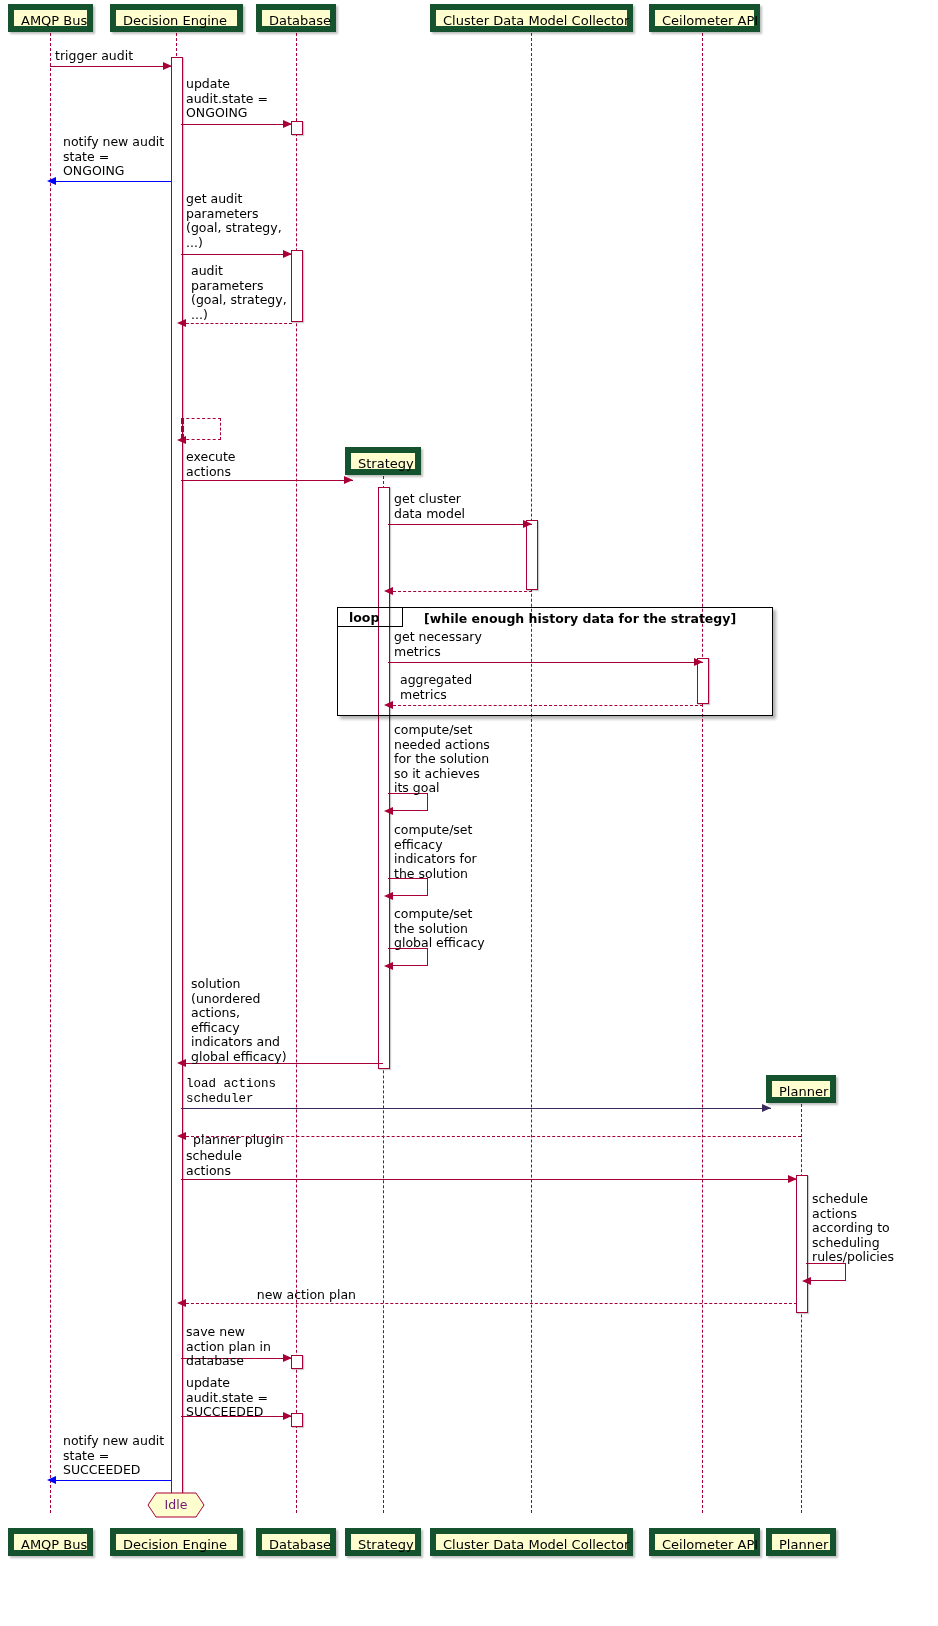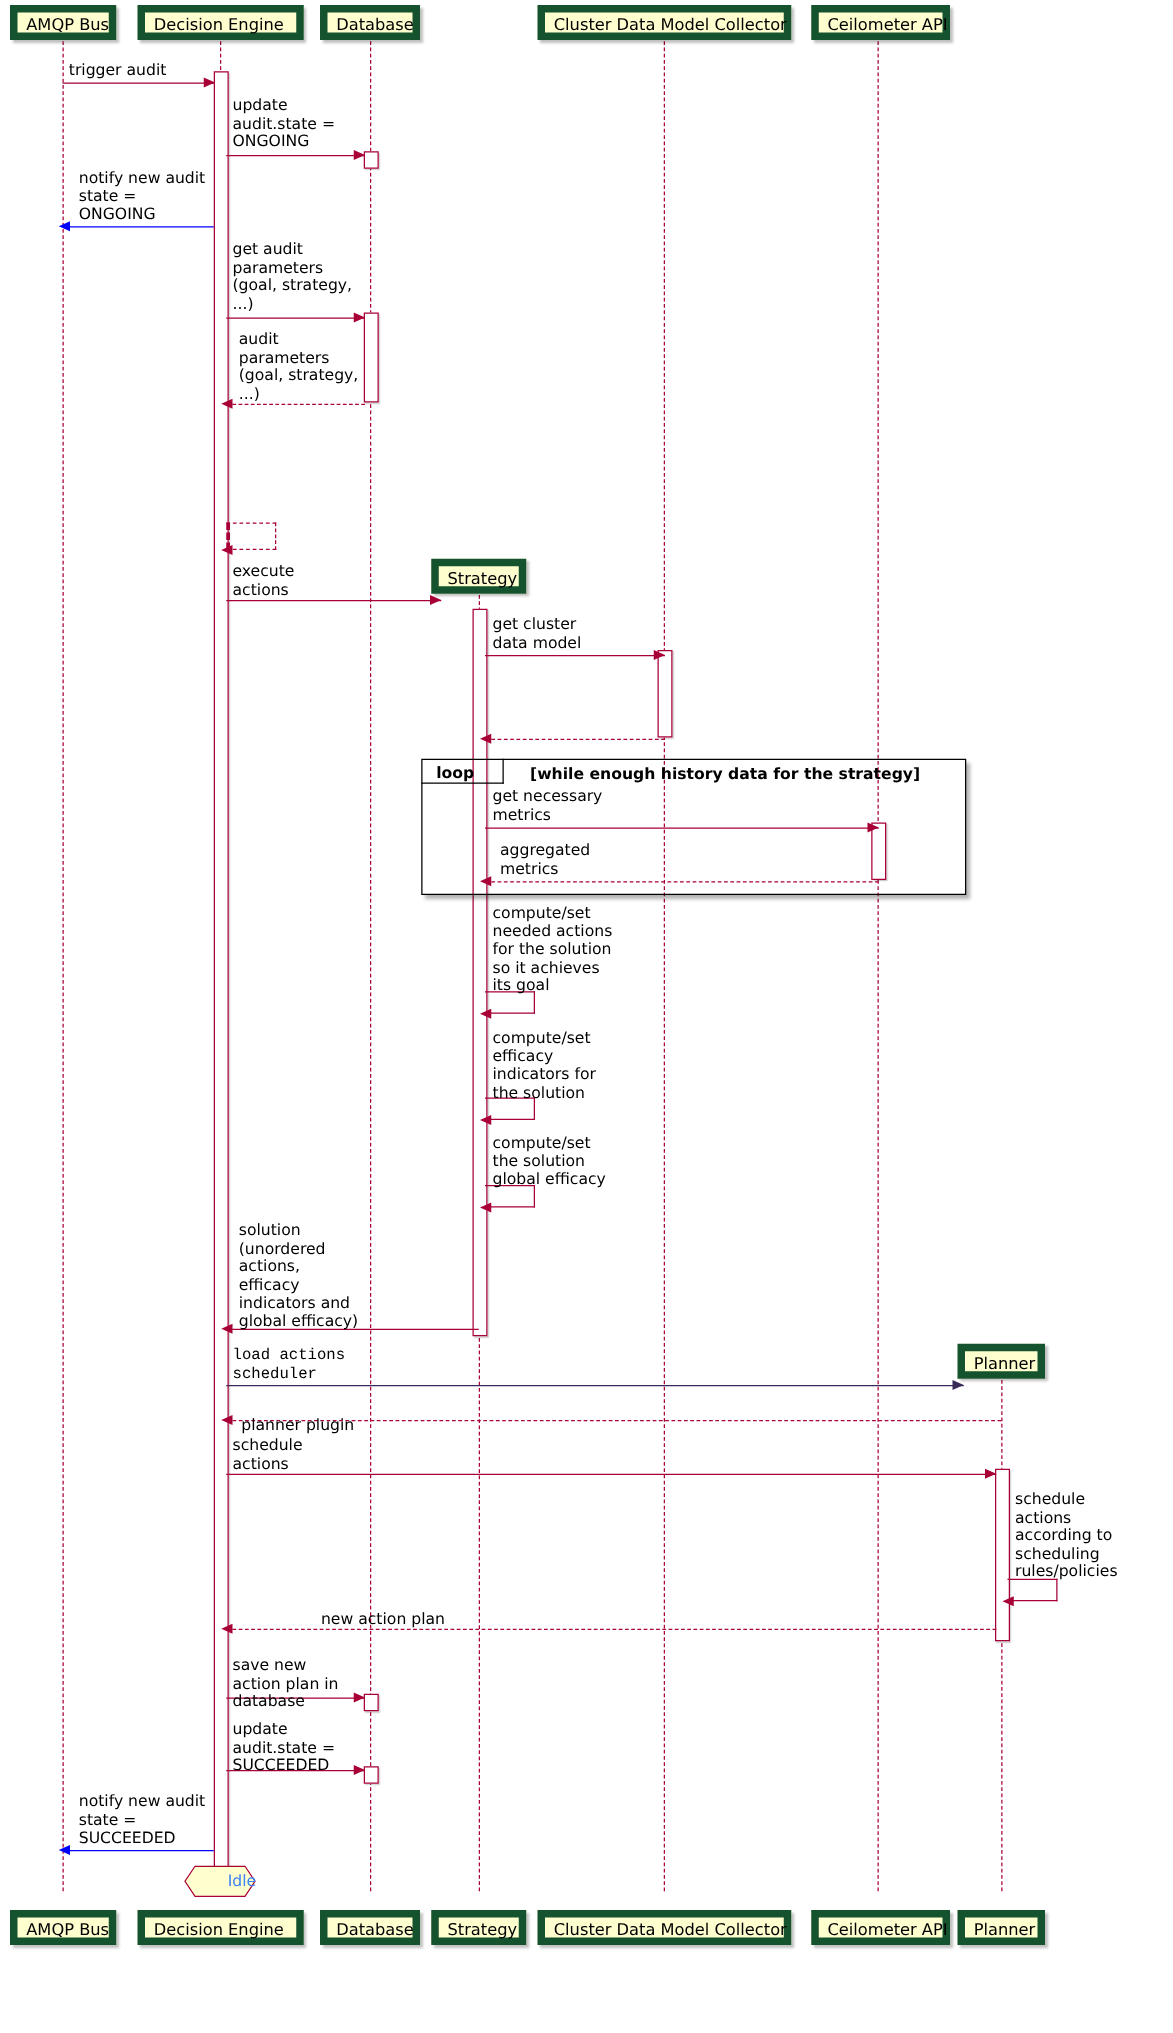--- a/index.html
+++ b/index.html
@@ -118,23 +118,23 @@
     position: absolute;
   }
   .endnote-shape .hexbody {
     position: absolute;
     left: 0; top: 0;
     width: 100%; height: 100%;
   }
   .endnote-text {
     position: absolute;
     width: 100%;
-    text-align: right;
+    text-align: center;
     font-size: 12.5px;
-    color: #3b82f6;
+    color: #701a75;
     top: 5px;
   }
 </style>
 </head>
 <body>
 
 <div id="diagram">
 
   <div class="lifeline" style="left:50px; top:33px; height:1480px;"></div>
   <div class="lifeline" style="left:176px; top:33px; height:1460px;"></div>

